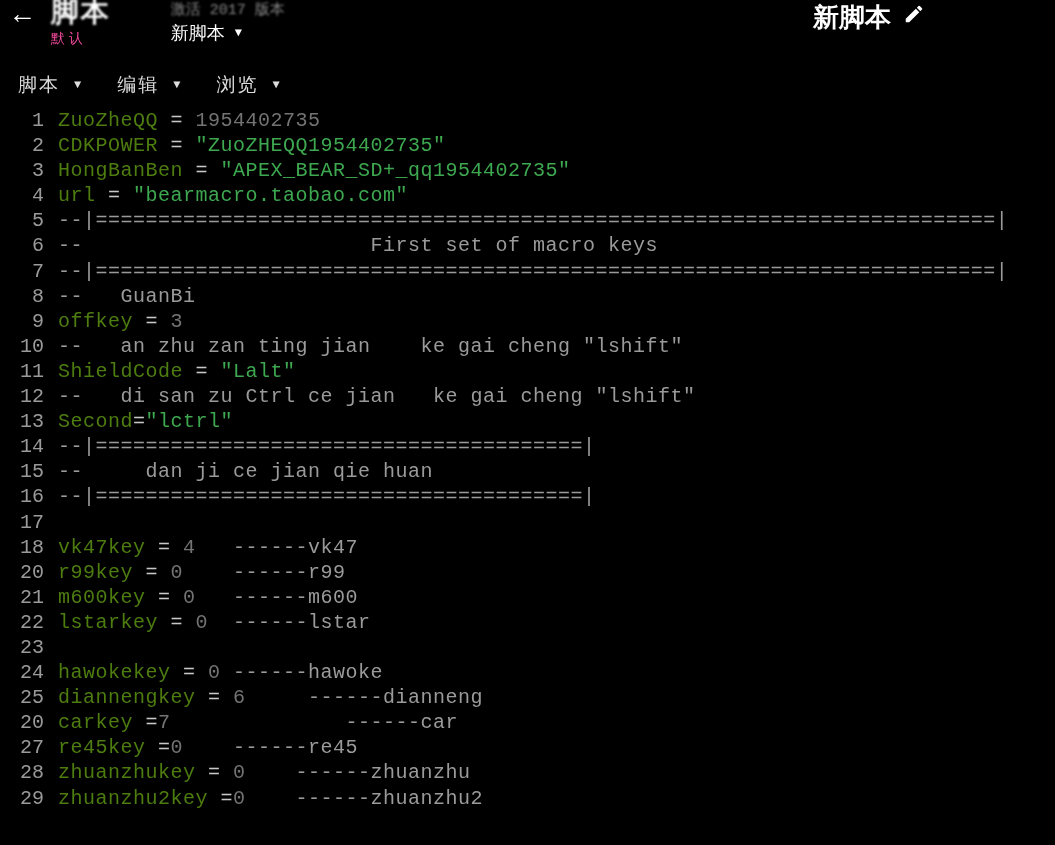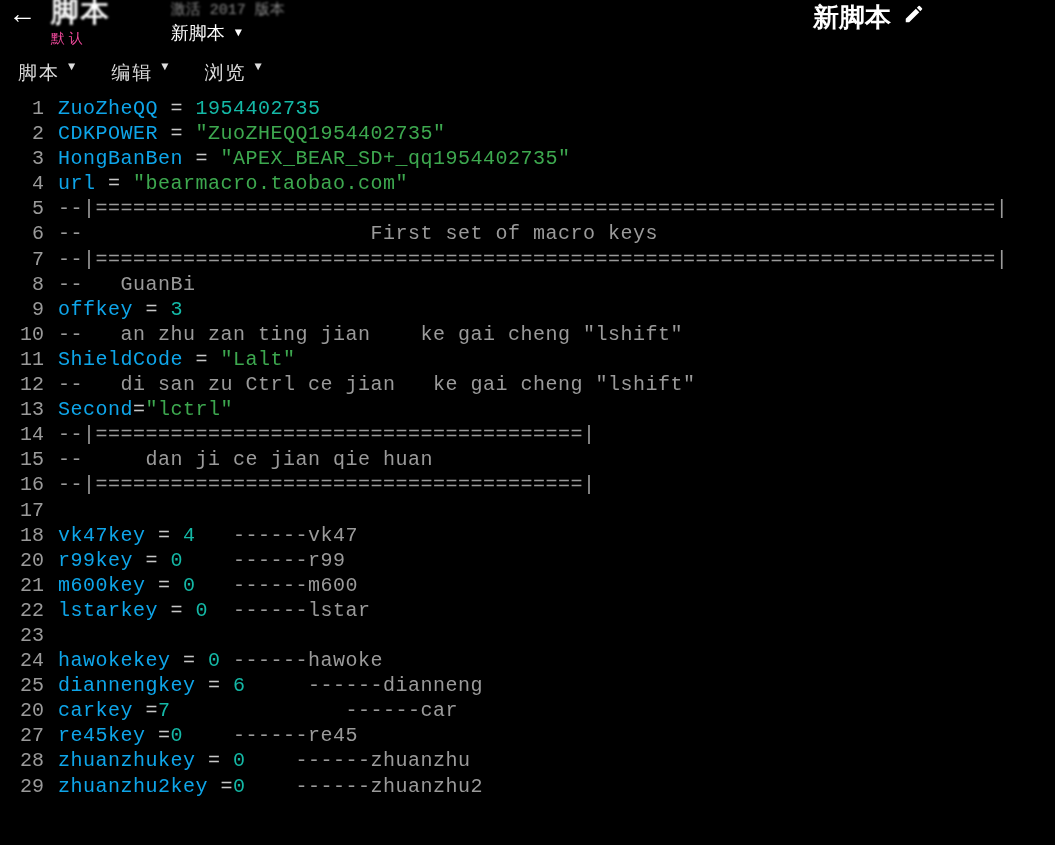--- a/index.html
+++ b/index.html
@@ -73,23 +73,25 @@
   }
   .menubar {
     display: flex;
     gap: 34px;
     padding: 10px 18px 6px 18px;
     font-size: 19px;
     color: #ddd;
   }
   .menu-item {
     display: flex;
-    gap: 8px;
+    align-items: center;
+    gap: 14px;
     cursor: pointer;
     letter-spacing: 2px;
+    margin-top: 12px;
   }
   .chev {
     font-size: 12px;
   }
   .editor {
     padding-top: 4px;
   }
   .line {
     display: flex;
     align-items: baseline;
@@ -101,23 +103,23 @@
     text-align: right;
     color: #9a9a9a;
     padding-right: 14px;
     flex-shrink: 0;
     user-select: none;
   }
   .code {
     color: #c8c8c8;
     letter-spacing: 0.5px;
   }
-  .tok-id { color: #0ea5e9; }
+  .tok-id { color: #4d7c0f; }
   .tok-op { color: #c8c8c8; }
-  .tok-num { color: #14b8a6; }
+  .tok-num { color: #737373; }
   .tok-str { color: #3da84f; }
   .tok-com { color: #9a9a9a; }
   .pencil-icon svg { width: 22px; height: 22px; }
 </style>
 </head>
 <body>
 
 <div class="header">
   <div class="back-arrow">←</div>
   <div class="title-group">

